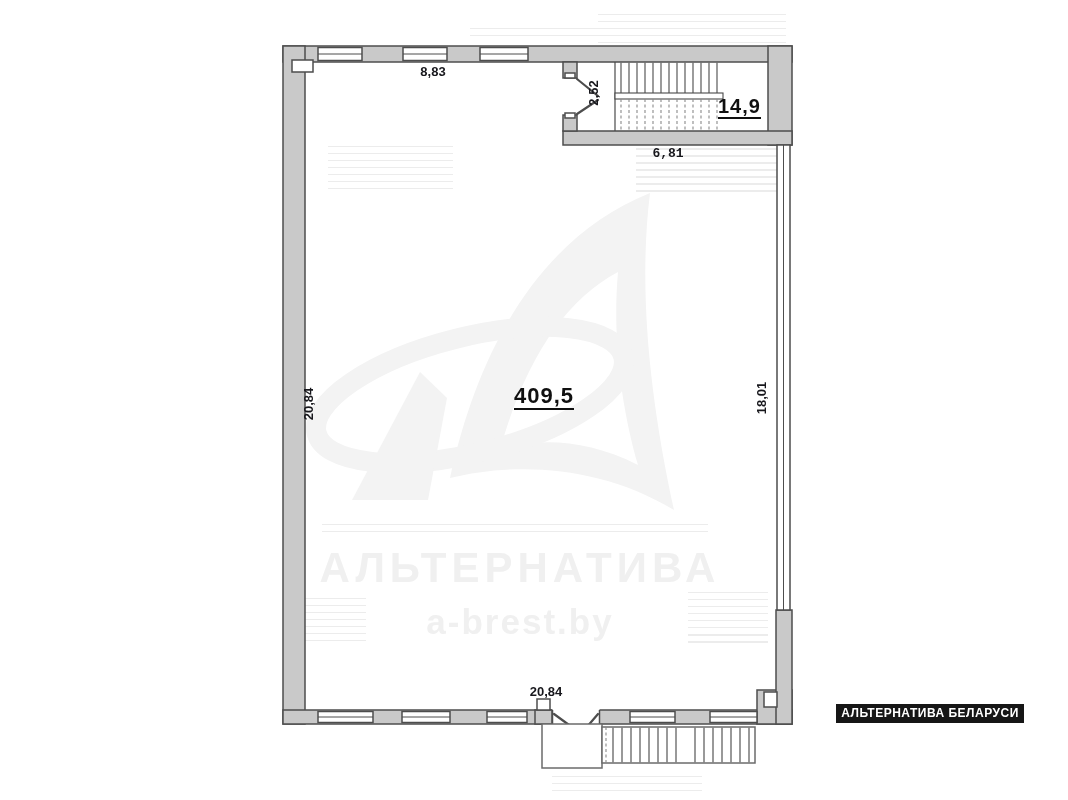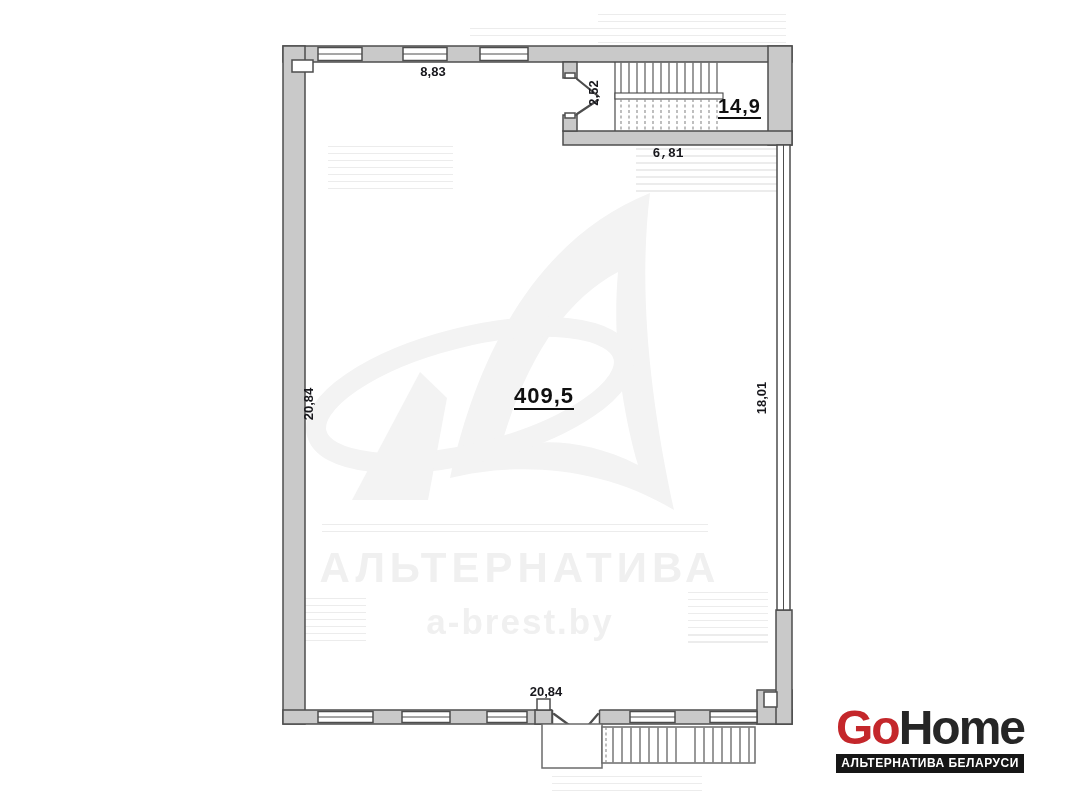--- a/index.html
+++ b/index.html
@@ -211,17 +211,16 @@
     <div class="dim" style="left:638px;top:146px;font-family:Liberation Mono, monospace;">6,81</div>
     <div class="dim vert" style="left:279px;top:396px;">20,84</div>
     <div class="dim vert" style="left:732px;top:390px;">18,01</div>
     <div class="dim" style="left:516px;top:684px;">20,84</div>
 
     <div class="area stair" style="left:718px;top:84px;">14,9</div>
     <div class="area main" style="left:514px;top:384px;">409,5</div>
   </div>
 
   <div class="gohome">
-    <div class="gohome-text"><span class="go">Go</span><span class="home">Home</span></div>
     <div class="gohome-bar">АЛЬТЕРНАТИВА БЕЛАРУСИ</div>
   </div>
 
 </div>
 
 </body></html>

